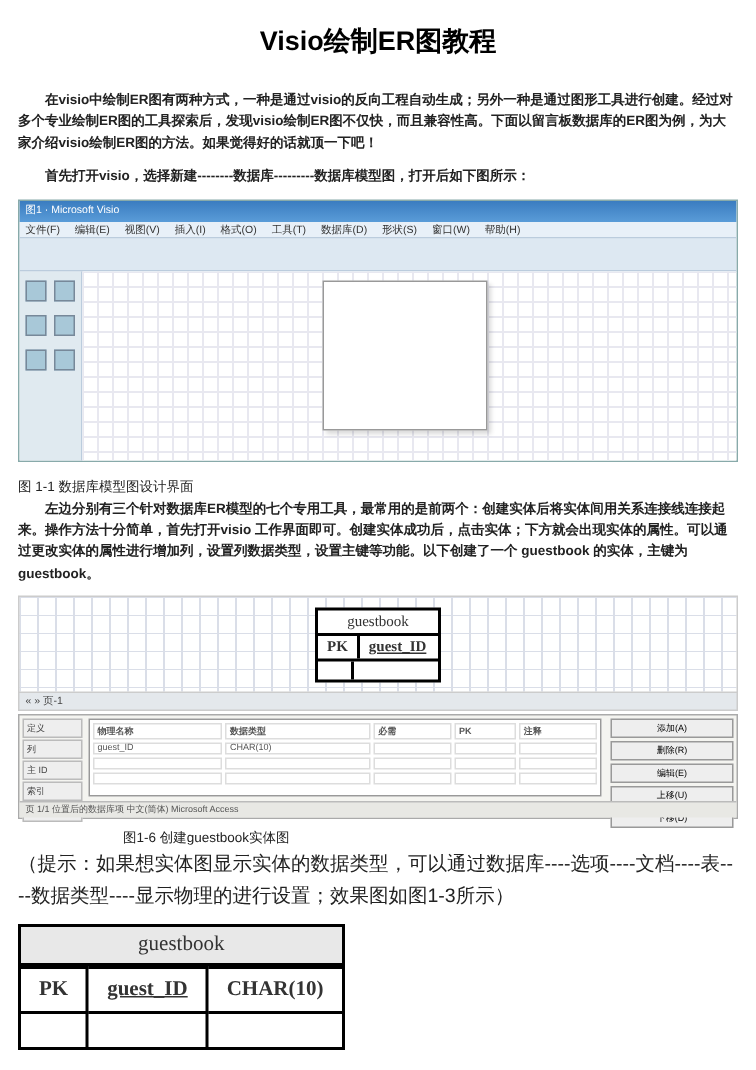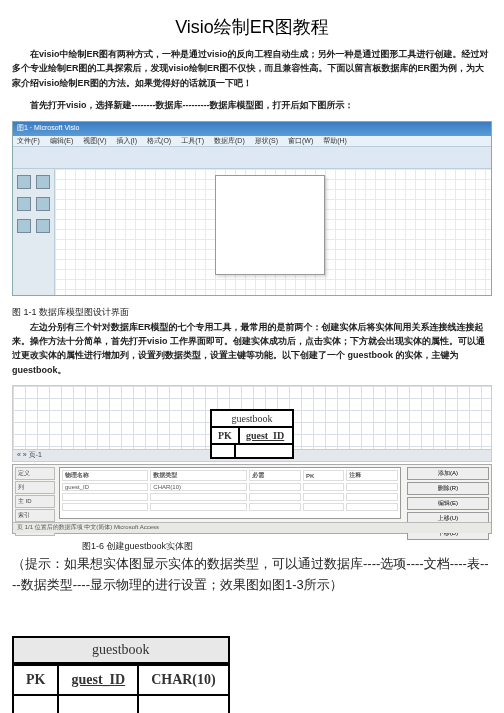--- a/index.html
+++ b/index.html
@@ -7,22 +7,22 @@
       font-family: "Microsoft YaHei", SimSun, Arial, sans-serif;
       background: #fff;
       width: 504px;
       font-size: 10px;
       color: #333;
       padding: 15px 12px;
     }
     h1 {
       text-align: center;
       font-size: 18px;
-      font-weight: normal;
-      margin-bottom: 8px;
+      font-weight: bold;
+      margin-bottom: 20px;
       color: #000;
     }
     .para {
       font-size: 9px;
       line-height: 1.6;
       text-indent: 2em;
       margin-bottom: 8px;
       color: #222;
       font-weight: bold;
     }
@@ -116,21 +116,20 @@
         repeating-linear-gradient(#dadee8 0 1px, transparent 1px 12px),
         repeating-linear-gradient(90deg, #dadee8 0 1px, transparent 1px 12px);
       display: flex;
       align-items: center;
       justify-content: center;
     }
     .entity-box {
       border: 2px solid #000;
       background: #fff;
       font-family: "Times New Roman", serif;
-      margin-top: 32px;
     }
     .entity-box.small { font-size: 10px; }
     .entity-box .e-head {
       text-align: center;
       padding: 2px 10px;
       border-bottom: 2px solid #000;
     }
     .entity-box .e-row {
       display: flex;
     }

